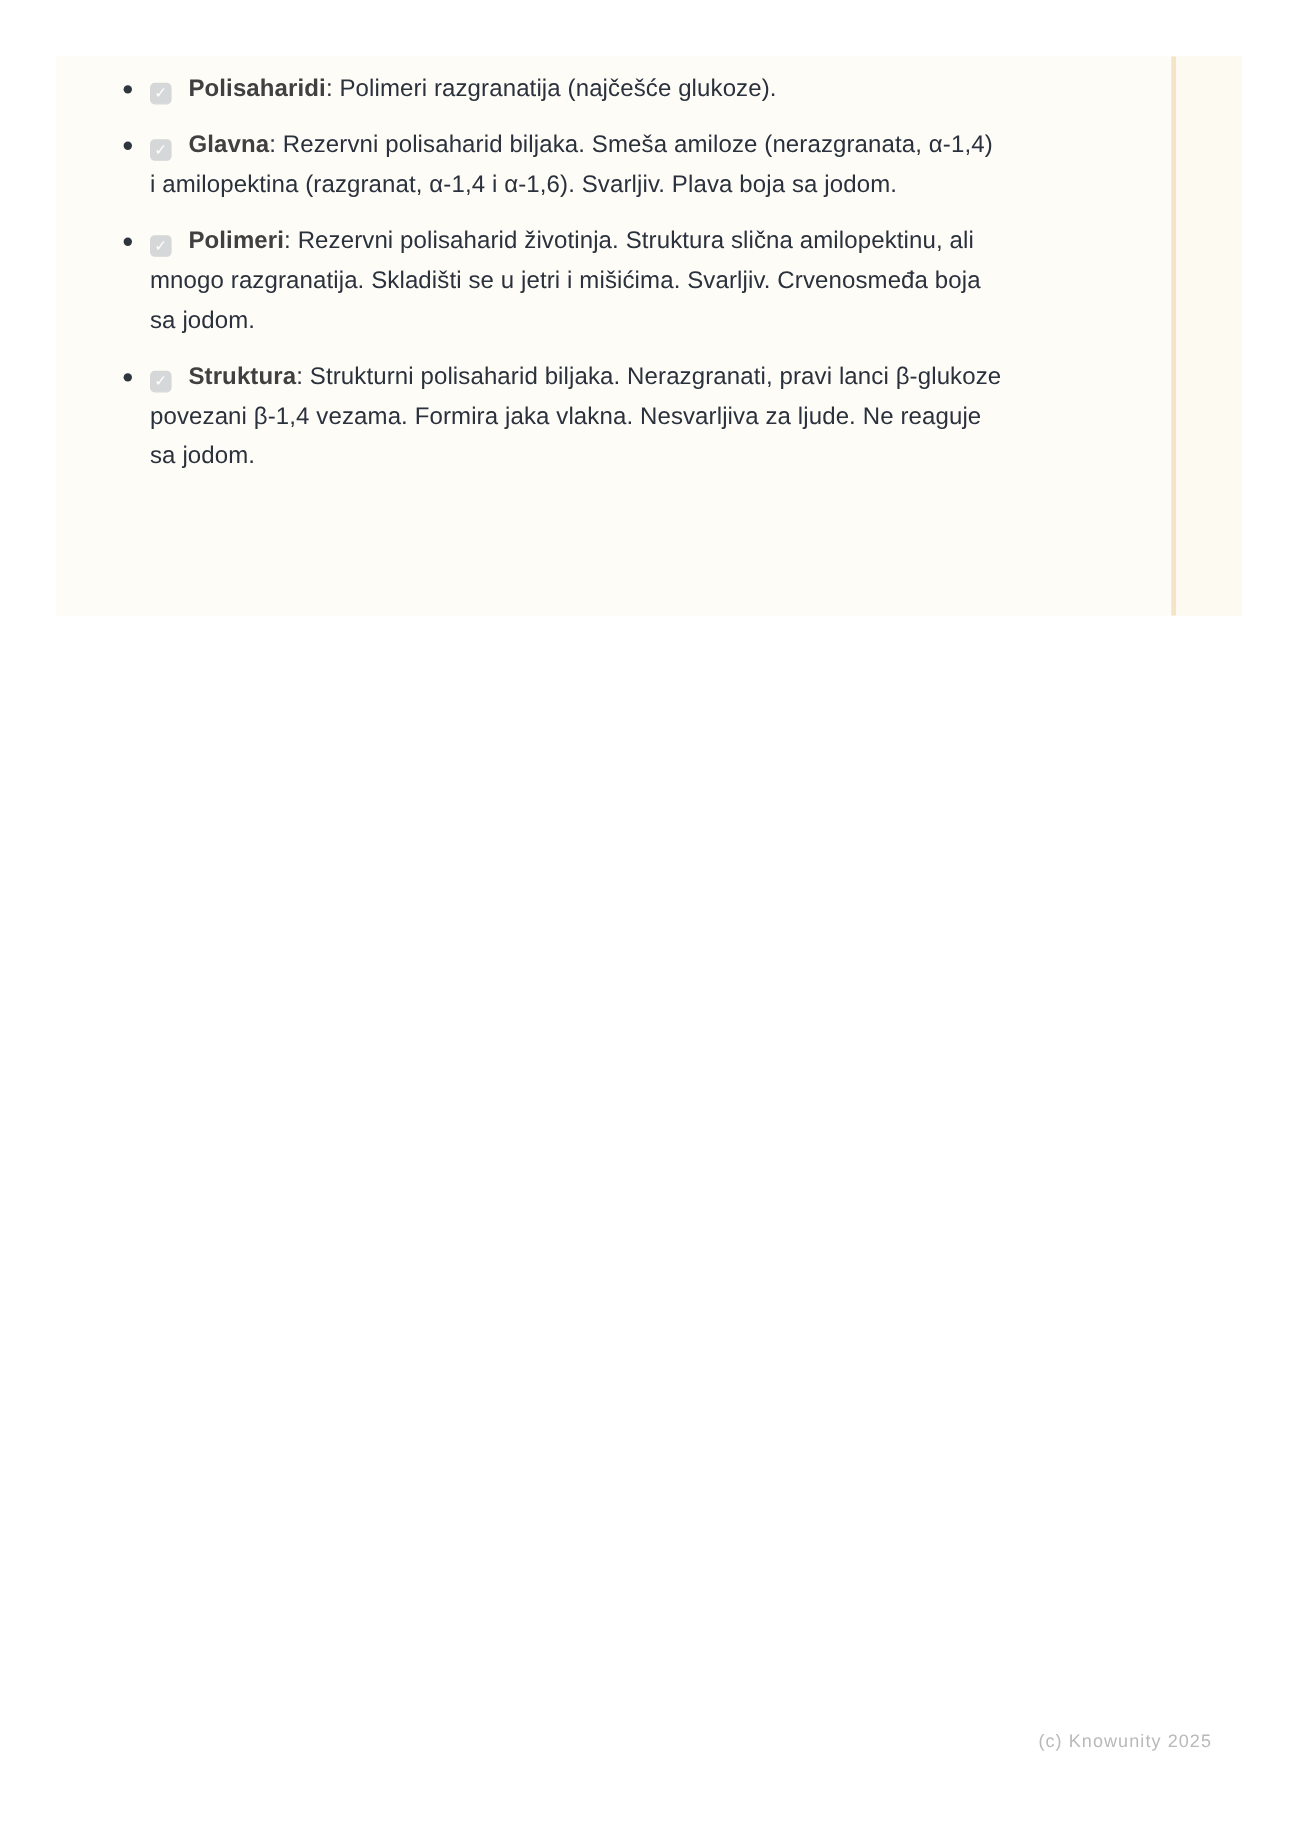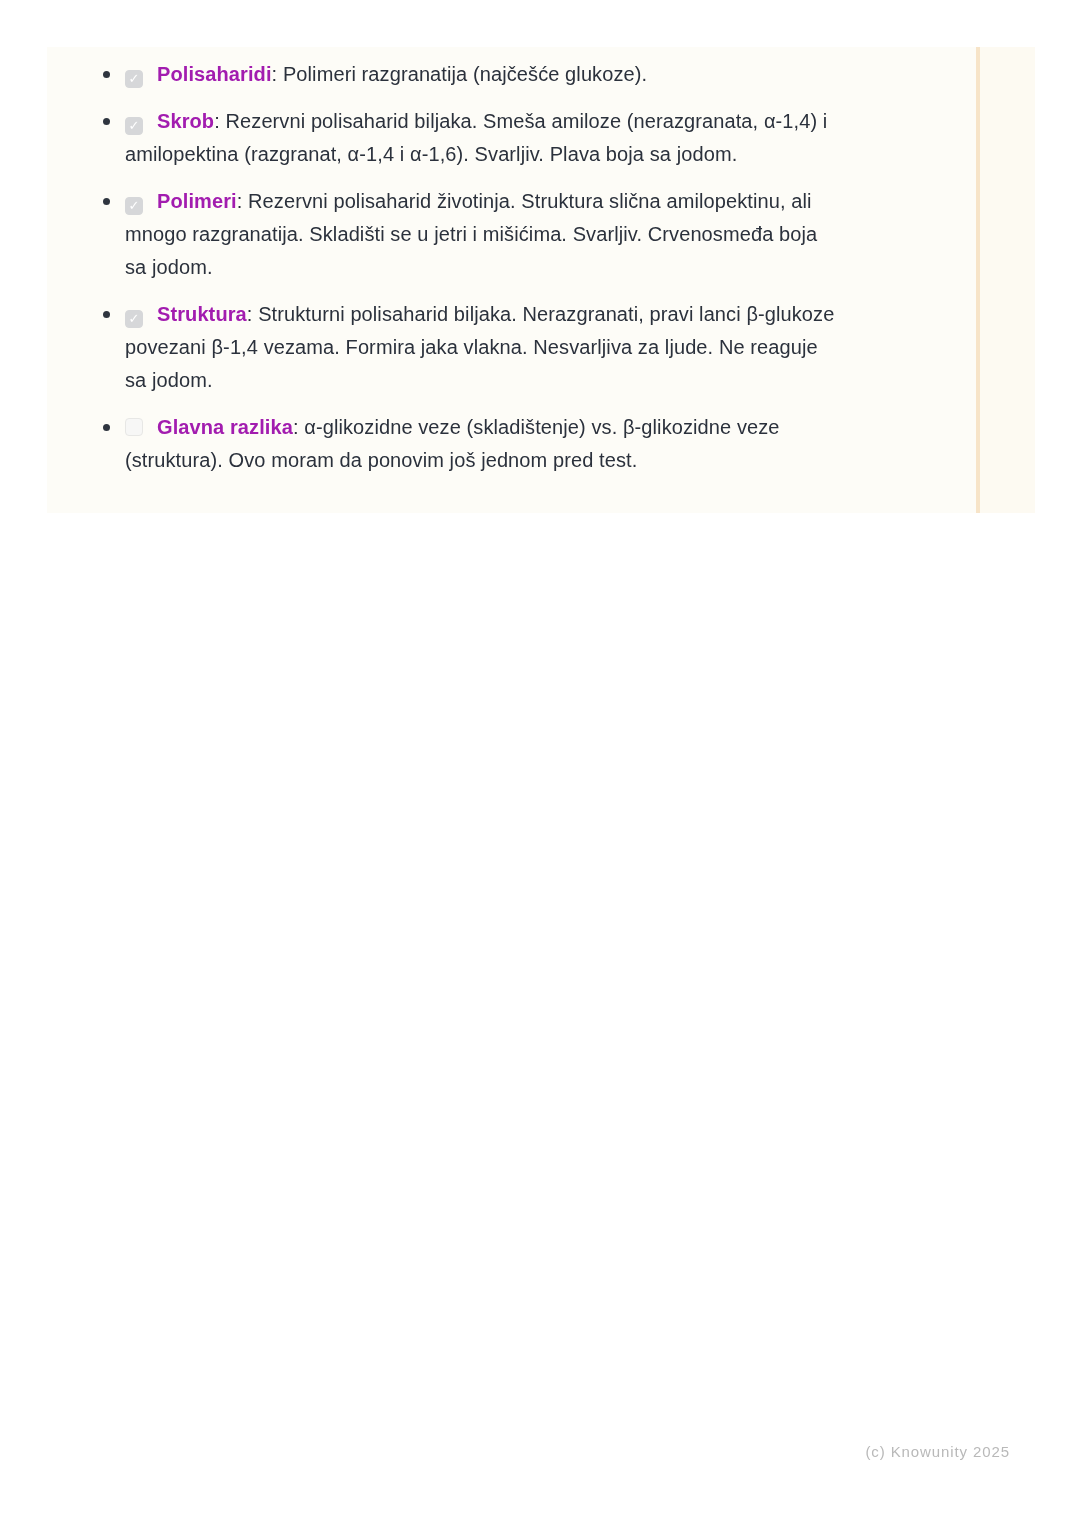--- a/index.html
+++ b/index.html
@@ -84,21 +84,21 @@
   .checkbox.checked .check-icon {
     display: block;
     font-size: 13px;
     line-height: 15px;
     text-align: center;
     color: #ffffff;
     font-weight: 700;
   }
   .term {
     font-weight: 700;
-    color: #a21caf;
+    color: #404040;
   }
   .footer {
     position: absolute;
     top: 1443px;
     right: 70px;
     font-size: 15px;
     letter-spacing: 0.9px;
     color: #b9b9b9;
   }
 </style>
@@ -109,30 +109,26 @@
   <div class="card">
     <div class="right-strip"></div>
     <div class="margin-line"></div>
     <ul class="checklist" id="checklist">
         <li class="check-item">
     <span class="bullet"></span>
     <span class="checkbox checked"><span class="check-icon">✓</span></span><span class="term">Polisaharidi</span><span>: </span><span>Polimeri razgranatija (najčešće glukoze).</span>
   </li>
         <li class="check-item">
     <span class="bullet"></span>
-    <span class="checkbox checked"><span class="check-icon">✓</span></span><span class="term">Skrob</span><span>: </span><span>Rezervni polisaharid biljaka. Smeša amiloze (nerazgranata, α-1,4) i amilopektina (razgranat, α-1,4 i α-1,6). Svarljiv. Plava boja sa jodom.</span>
+    <span class="checkbox checked"><span class="check-icon">✓</span></span><span class="term">Glavna</span><span>: </span><span>Rezervni polisaharid biljaka. Smeša amiloze (nerazgranata, α-1,4) i amilopektina (razgranat, α-1,4 i α-1,6). Svarljiv. Plava boja sa jodom.</span>
   </li>
         <li class="check-item">
     <span class="bullet"></span>
     <span class="checkbox checked"><span class="check-icon">✓</span></span><span class="term">Polimeri</span><span>: </span><span>Rezervni polisaharid životinja. Struktura slična amilopektinu, ali mnogo razgranatija. Skladišti se u jetri i mišićima. Svarljiv. Crvenosmeđa boja sa jodom.</span>
   </li>
         <li class="check-item">
     <span class="bullet"></span>
     <span class="checkbox checked"><span class="check-icon">✓</span></span><span class="term">Struktura</span><span>: </span><span>Strukturni polisaharid biljaka. Nerazgranati, pravi lanci β-glukoze povezani β-1,4 vezama. Formira jaka vlakna. Nesvarljiva za ljude. Ne reaguje sa jodom.</span>
   </li>
-        <li class="check-item">
-    <span class="bullet"></span>
-    <span class="checkbox"></span><span class="term">Glavna razlika</span><span>: </span><span>α-glikozidne veze (skladištenje) vs. β-glikozidne veze (struktura). Ovo moram da ponovim još jednom pred test.</span>
-  </li>
       </ul>
   </div>
   <div class="footer">(c) Knowunity 2025</div>
 </div>
 
 </body></html>

